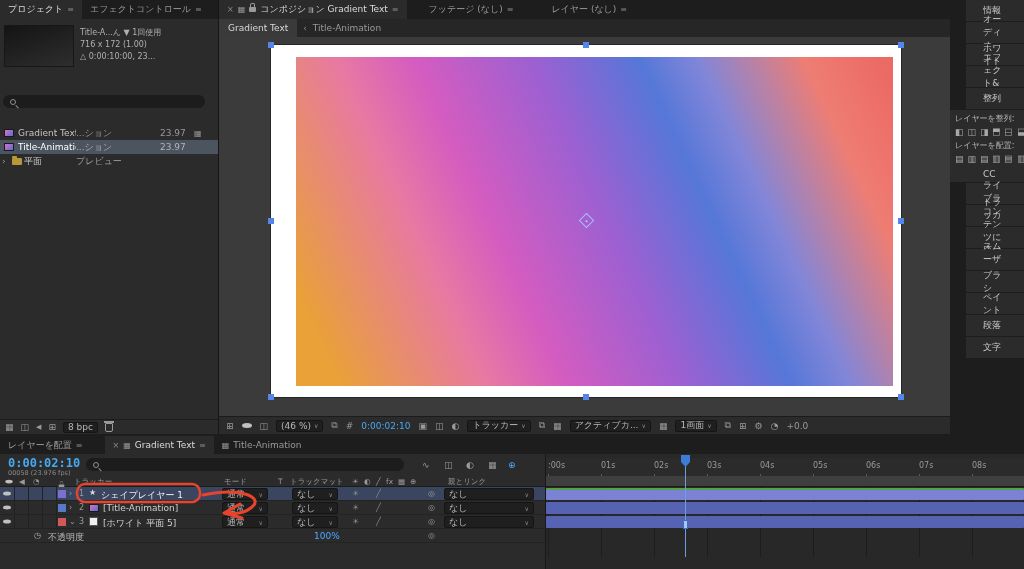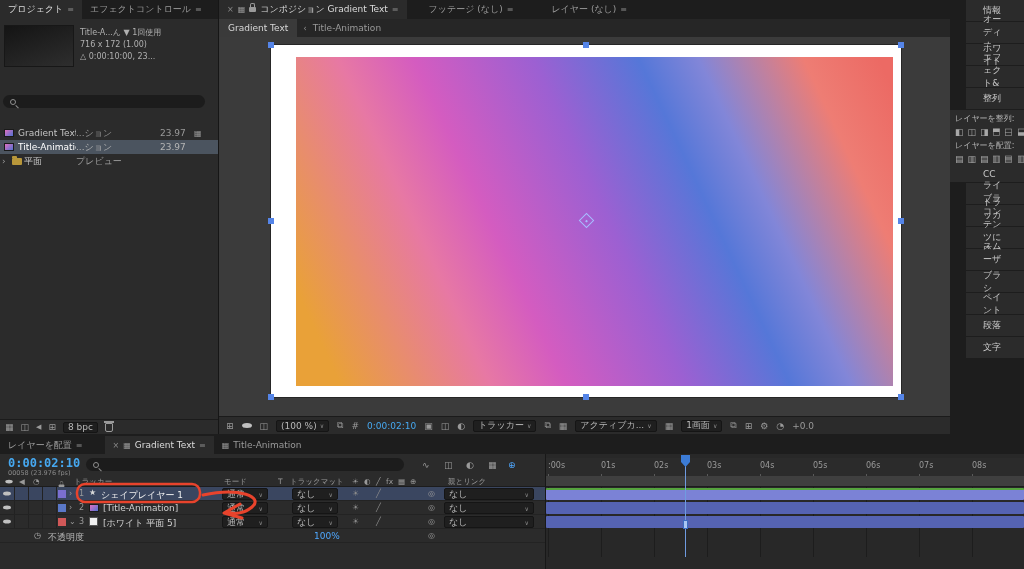--- a/index.html
+++ b/index.html
@@ -151,21 +151,21 @@
         <span class="hd" style="right:-3px;bottom:-3px"></span>
         <span class="anchor" style="left:310px;top:170px"></span>
       </div>
     </div>
 
     <div class="abs" style="left:0;right:0;bottom:0;height:18px;background:#2b2b2b;border-top:1px solid #1b1b1b;display:flex;align-items:center;gap:8px;padding:0 7px">
       <span class="fic">⊞</span>
       <span class="eye"></span>
       <span class="fic">◫</span>
       <span class="dd">
-        <span>(100 %)</span>
+        <span>(46 %)</span>
           <span class="caret">∨</span>
       </span>
       <span class="fic">⧉</span>
       <span class="fic">#</span>
       <span style="color:#46a8f0">0:00:02:10</span>
       <span class="fic">▣</span>
       <span class="fic">◫</span>
       <span class="fic">◐</span>
       <span class="dd">
         <span>トラッカー</span>

